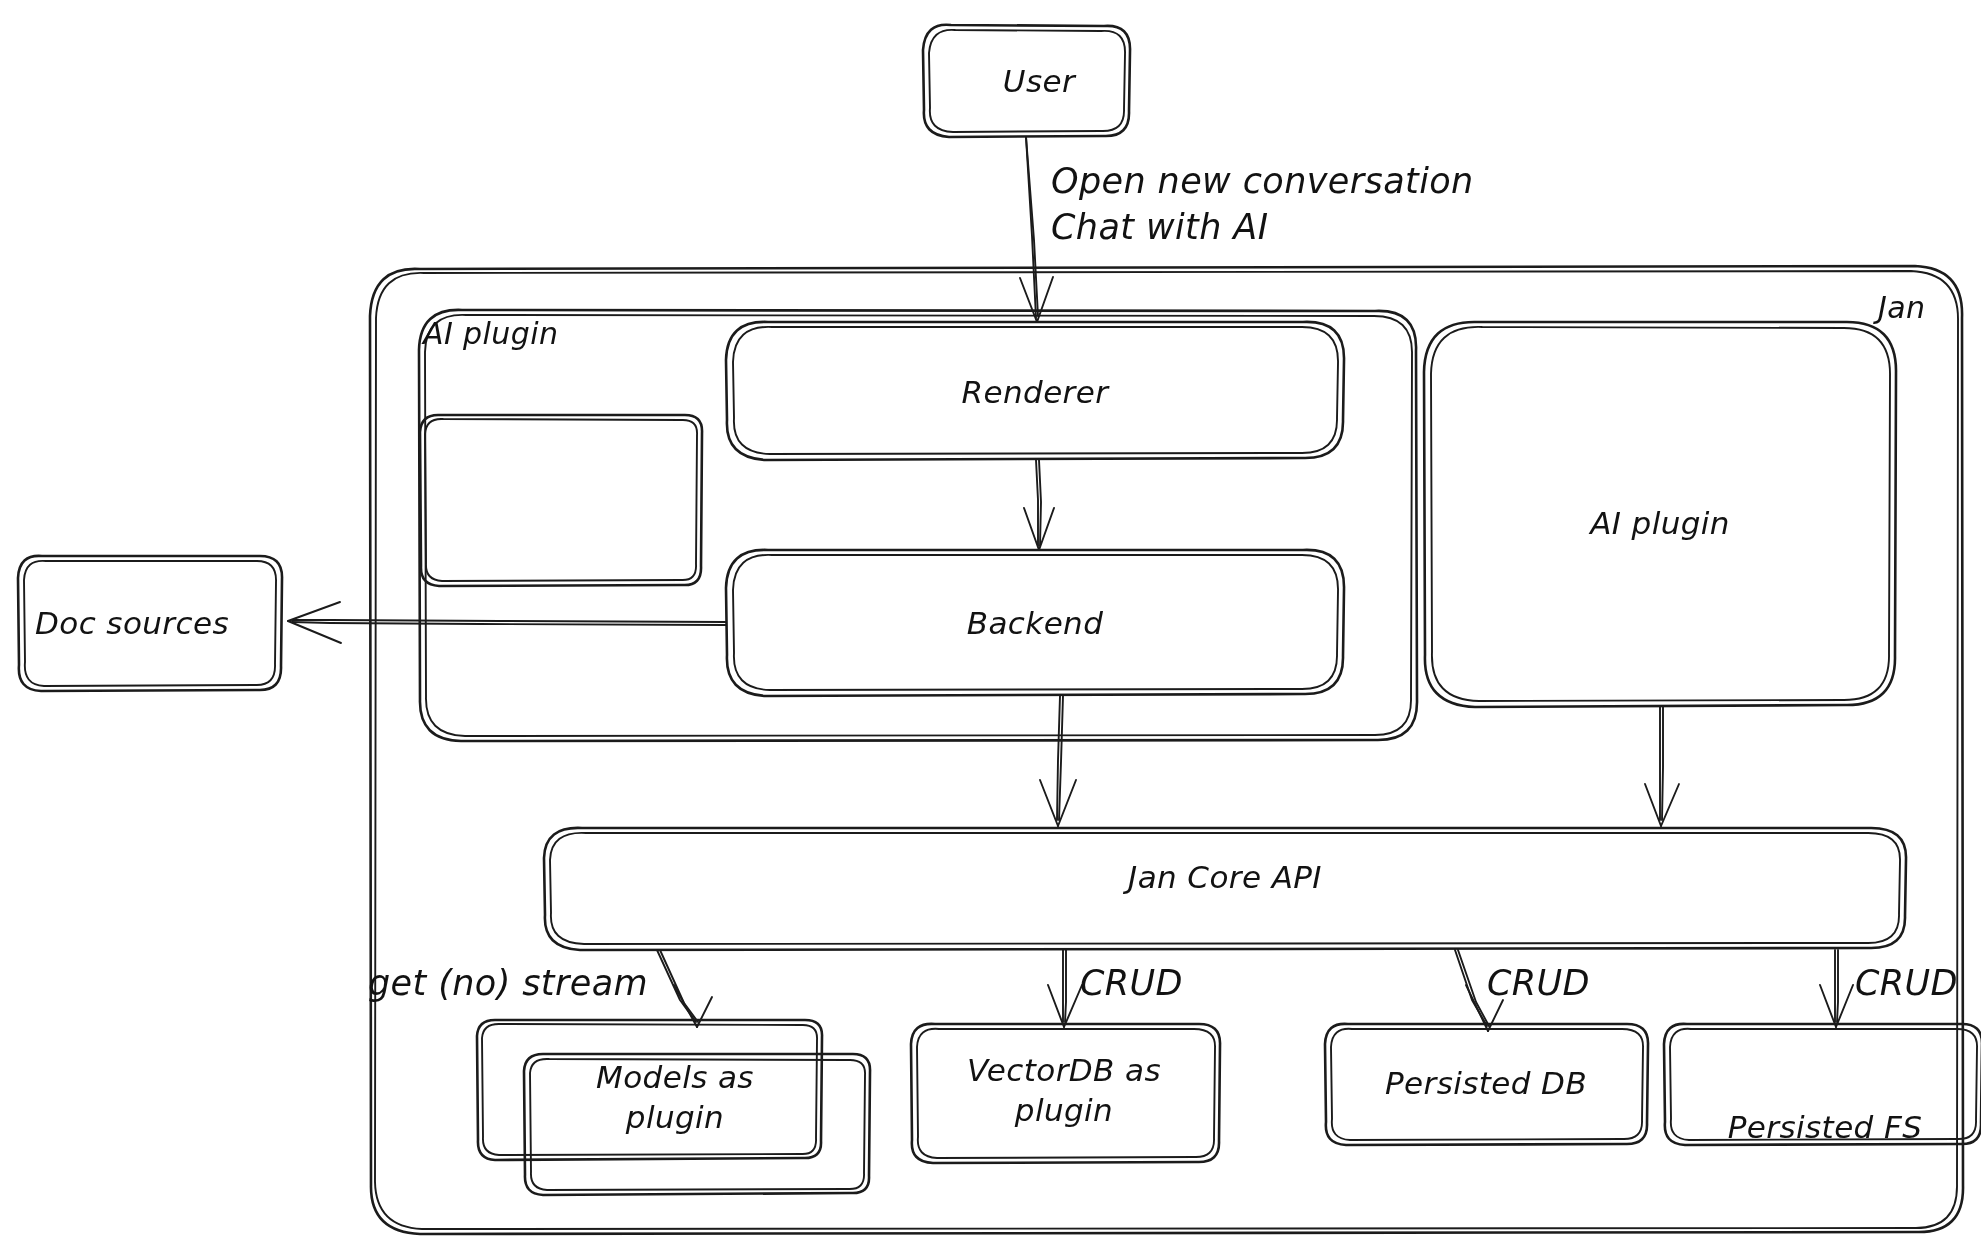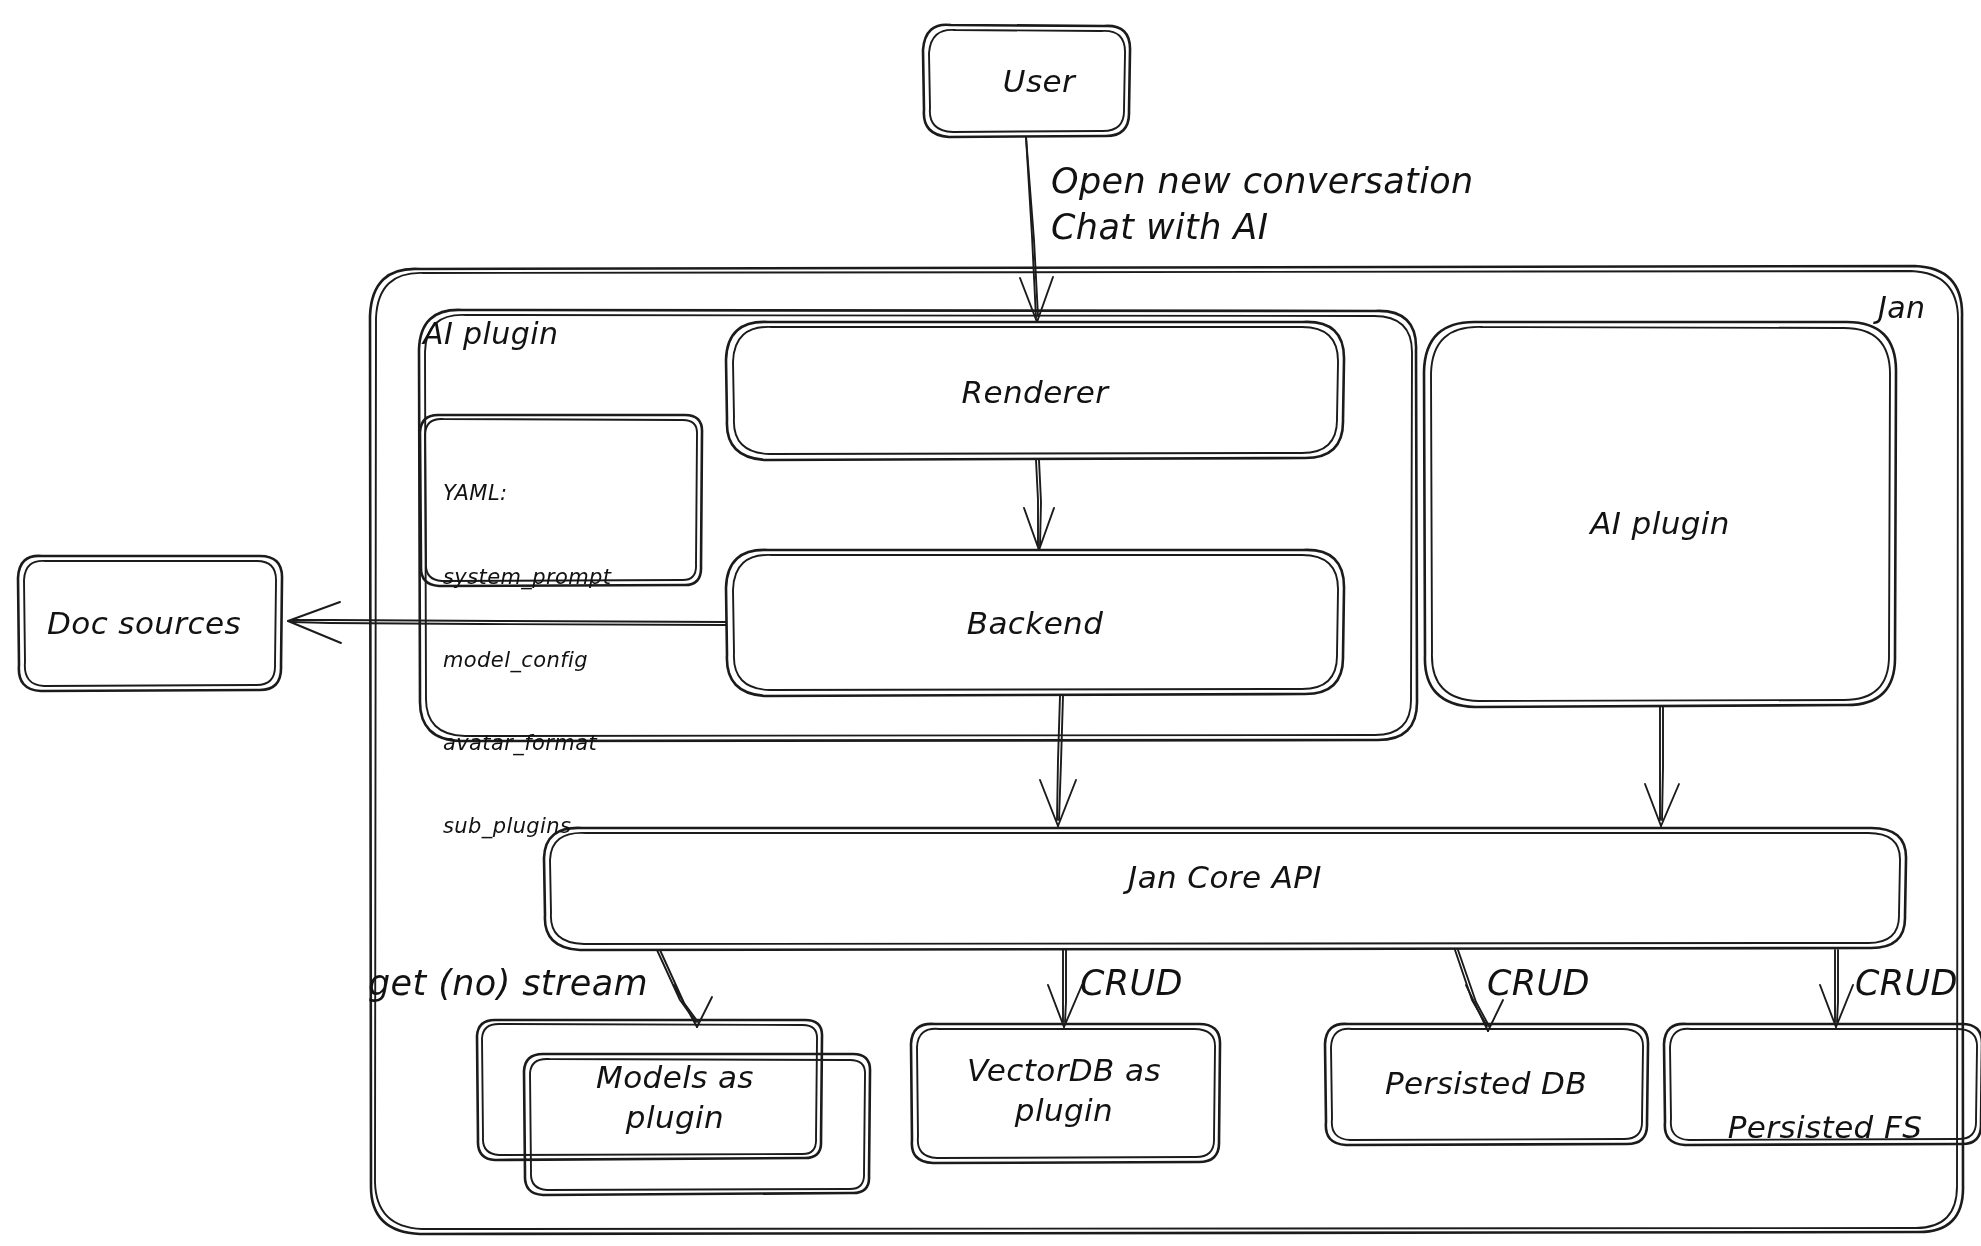--- a/index.html
+++ b/index.html
@@ -164,29 +164,22 @@
   <div class="lbl group-lbl" style="left:423px;top:316px;">AI plugin</div>
 
   <div class="lbl group-lbl" style="left:1878px;top:290px;">Jan</div>
 
   <div class="lbl node-lbl ctr" style="left:1035px;top:392px;text-align:right;">Renderer</div>
 
   <div class="lbl node-lbl ctr" style="left:1035px;top:623px;">Backend</div>
 
   <div class="lbl node-lbl ctr" style="left:1660px;top:523px;">AI plugin</div>
 
-  <div class="lbl node-lbl ctr" style="left:144px;top:623px;">Doc sources</div>
+  <div class="lbl node-lbl ctr" style="left:132px;top:623px;">Doc sources</div>
 
-  <div class="lbl yaml-lbl" style="left:443px;top:425px;">
-    <div>YAML:</div>
-    <div>system_prompt</div>
-    <div>model_config</div>
-    <div>avatar_format</div>
-    <div>sub_plugins</div>
-  </div>
 
   <div class="lbl node-lbl ctr" style="left:1225px;top:877px;">Jan Core API</div>
 
   <div class="lbl edge-lbl" style="left:368px;top:963px;">get (no) stream</div>
   <div class="lbl edge-lbl" style="left:1080px;top:963px;">CRUD</div>
   <div class="lbl edge-lbl" style="left:1487px;top:963px;">CRUD</div>
   <div class="lbl edge-lbl" style="left:1855px;top:963px;">CRUD</div>
 
   <div class="lbl node-lbl ctr" style="left:675px;top:1097px;line-height:1.30;">Models as
 plugin</div>

